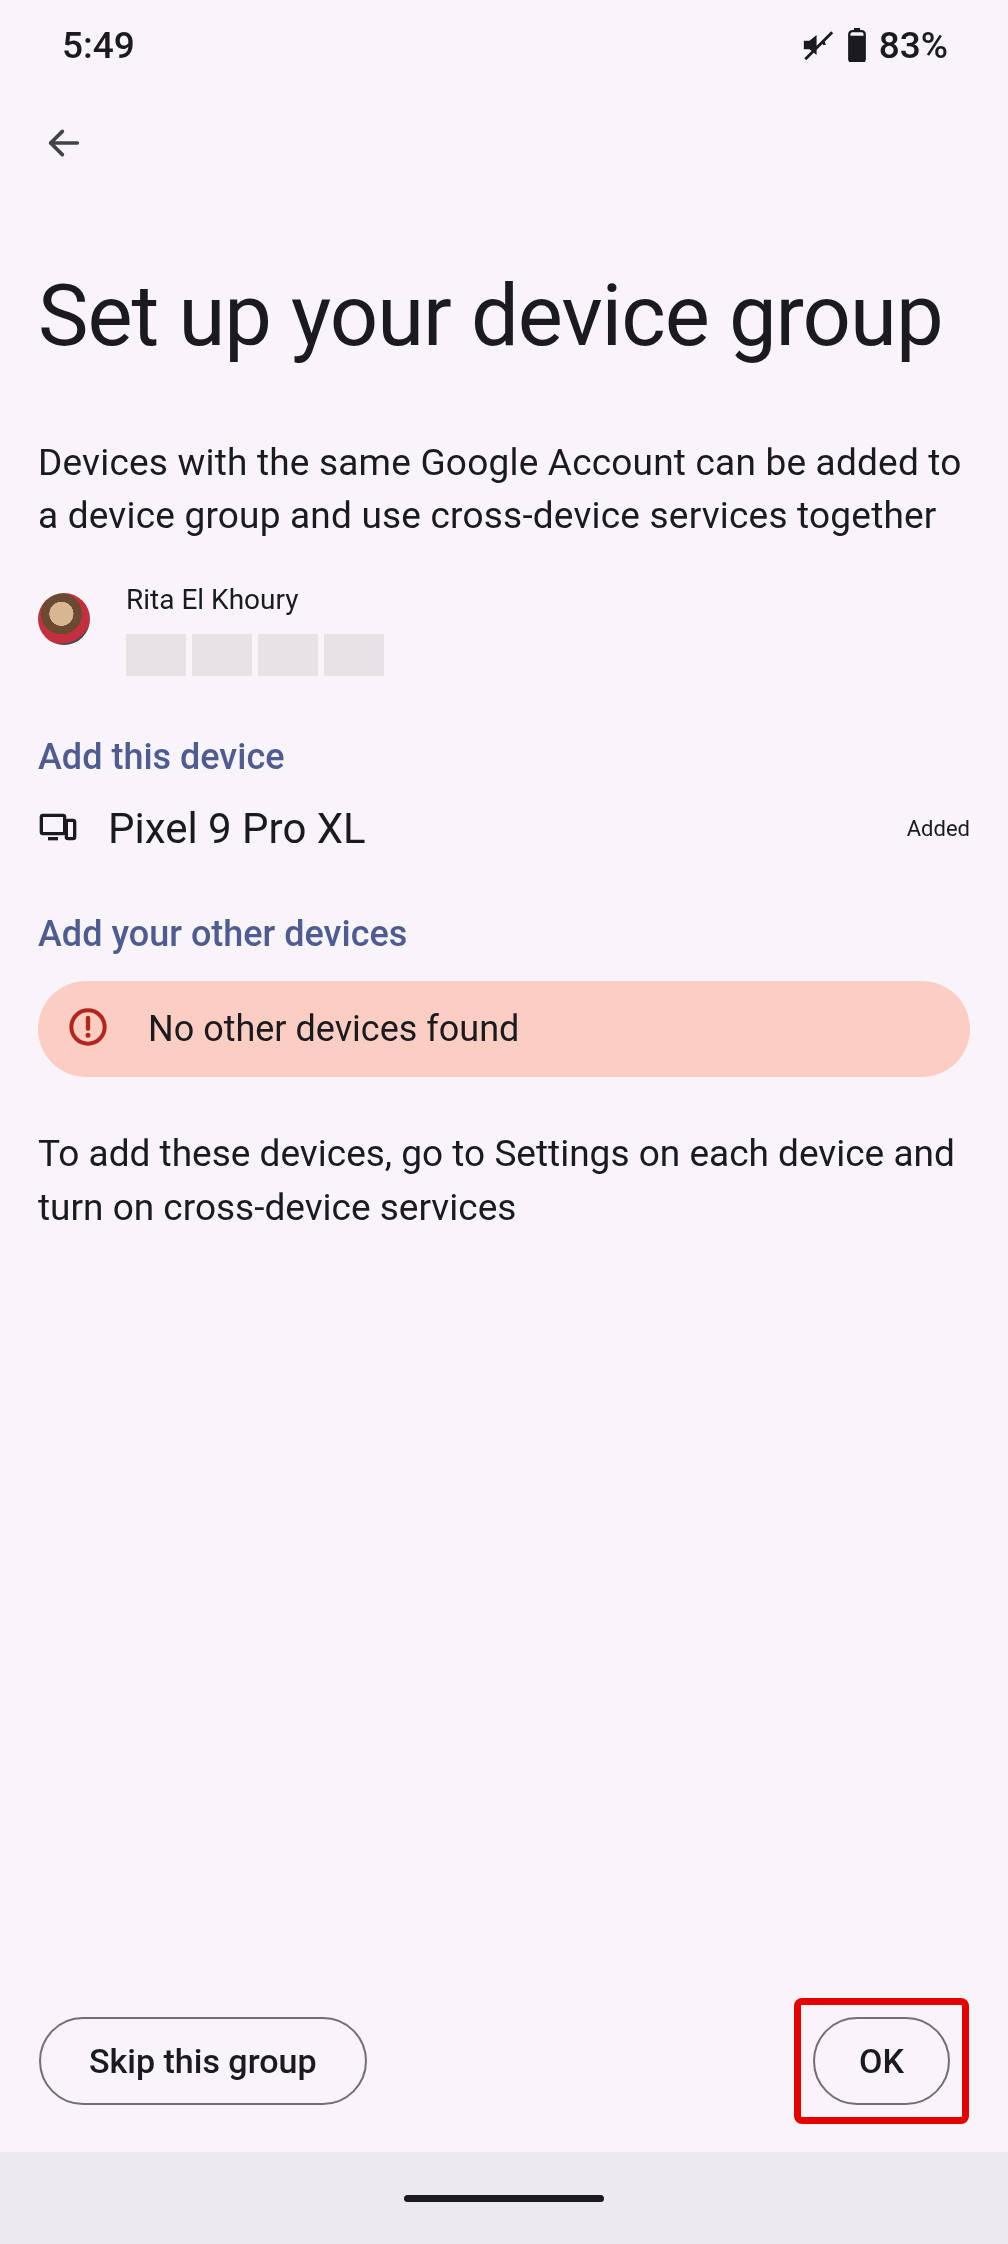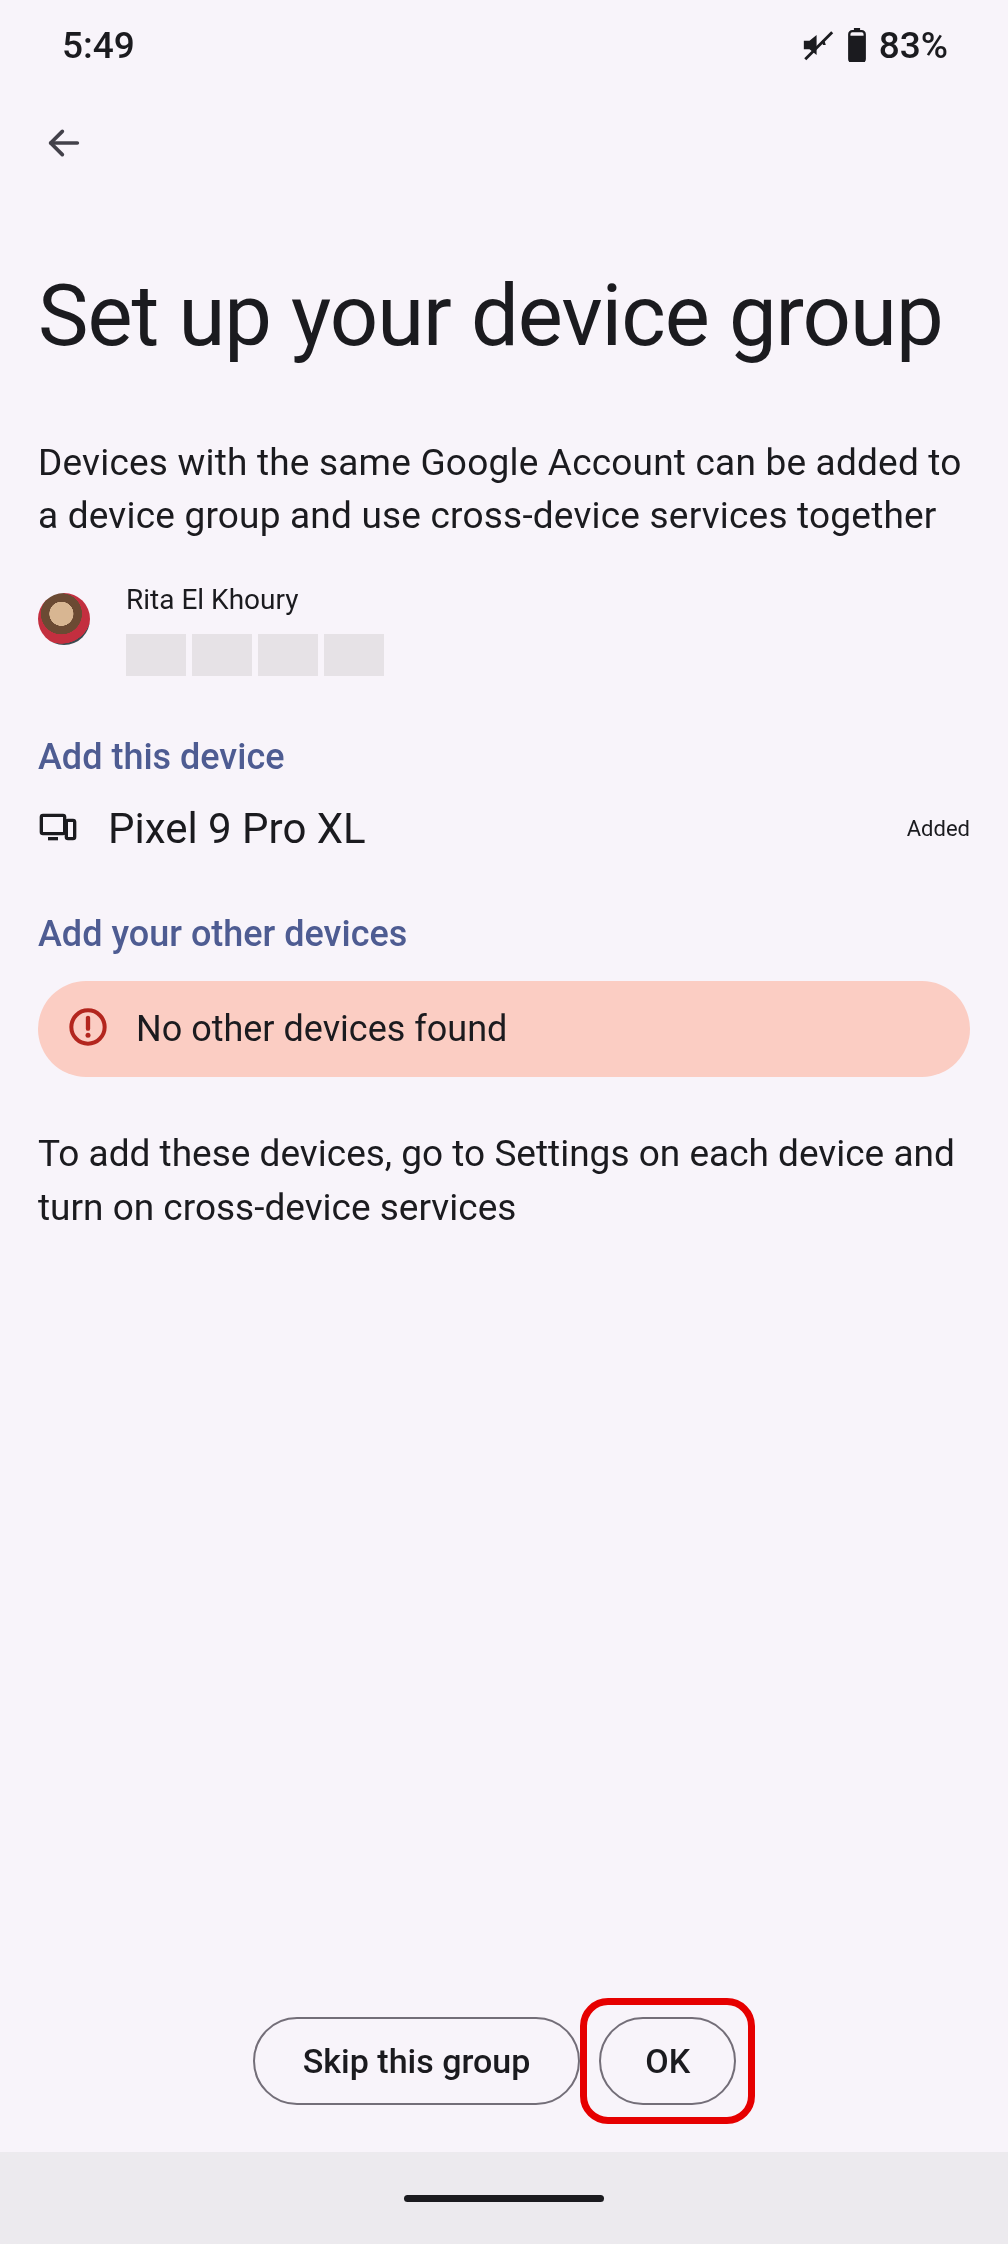--- a/index.html
+++ b/index.html
@@ -126,21 +126,21 @@
     font-weight: 400;
   }
 
   
   .warning-banner {
     background: #fbcdc3;
     border-radius: 50px;
     padding: 26px 30px;
     display: flex;
     align-items: center;
-    gap: 28px;
+    gap: 40px;
     margin-bottom: 50px;
     margin-top: 6px;
   }
   .warning-text {
     font-size: 36px;
     font-weight: 400;
     color: #1b1b1f;
   }
 
   .hint-text {
@@ -148,42 +148,42 @@
     line-height: 1.45;
     font-weight: 400;
   }
 
   
   .button-bar {
     position: absolute;
     bottom: 120px;
     left: 0;
     right: 0;
-    padding: 0 55px;
-    display: flex;
-    justify-content: center;
+    padding: 0 39px;
+    display: flex;
+    justify-content: space-between;
     align-items: center;
   }
   .btn {
     border: 2px solid #736e78;
     background: transparent;
     border-radius: 60px;
     padding: 22px 48px;
     font-size: 34px;
     font-weight: 500;
     color: #1b1b1f;
     cursor: pointer;
     font-family: inherit;
   }
   .btn-ok {
     padding: 22px 44px;
   }
   .ok-highlight {
     border: 7px solid #e60000;
-    border-radius: 28px;
+    border-radius: 8px;
     padding: 12px 12px;
     display: inline-flex;
   }
 
   
   .gesture-area {
     position: absolute;
     bottom: 0;
     left: 0;
     right: 0;

